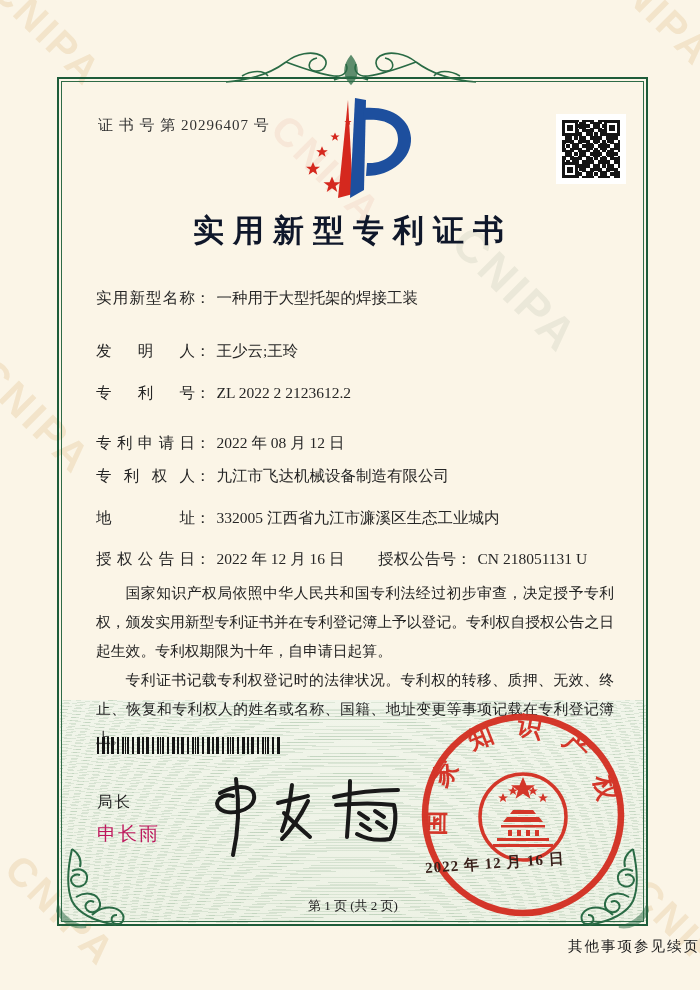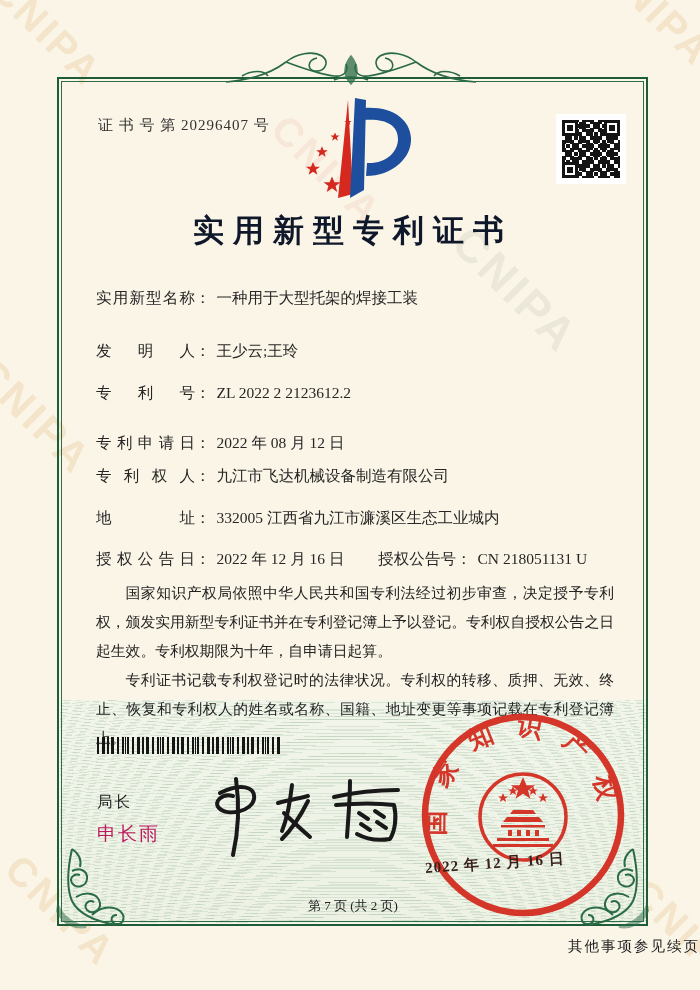--- a/index.html
+++ b/index.html
@@ -254,15 +254,15 @@
         <path d="M-22,-4 h44 v2.5 h-44 z"></path>
         <path d="M-15,1 h4 v6 h-4 z M-6,1 h4 v6 h-4 z M3,1 h4 v6 h-4 z M12,1 h4 v6 h-4 z"></path>
         <path d="M-26,9 h52 v3 h-52 z"></path>
         <path d="M-30,15 h60 v3 h-60 z"></path>
       </g>
     </g>
   </g>
 </svg>
 <div class="seal-date">2022 年 12 月 16 日</div>
 
-<div class="page-info">第 7 页 (共 2 页)</div>
+<div class="page-info">第 1 页 (共 2 页)</div>
 
 <div class="continuation">其他事项参见续页</div>
 
 </body></html>

